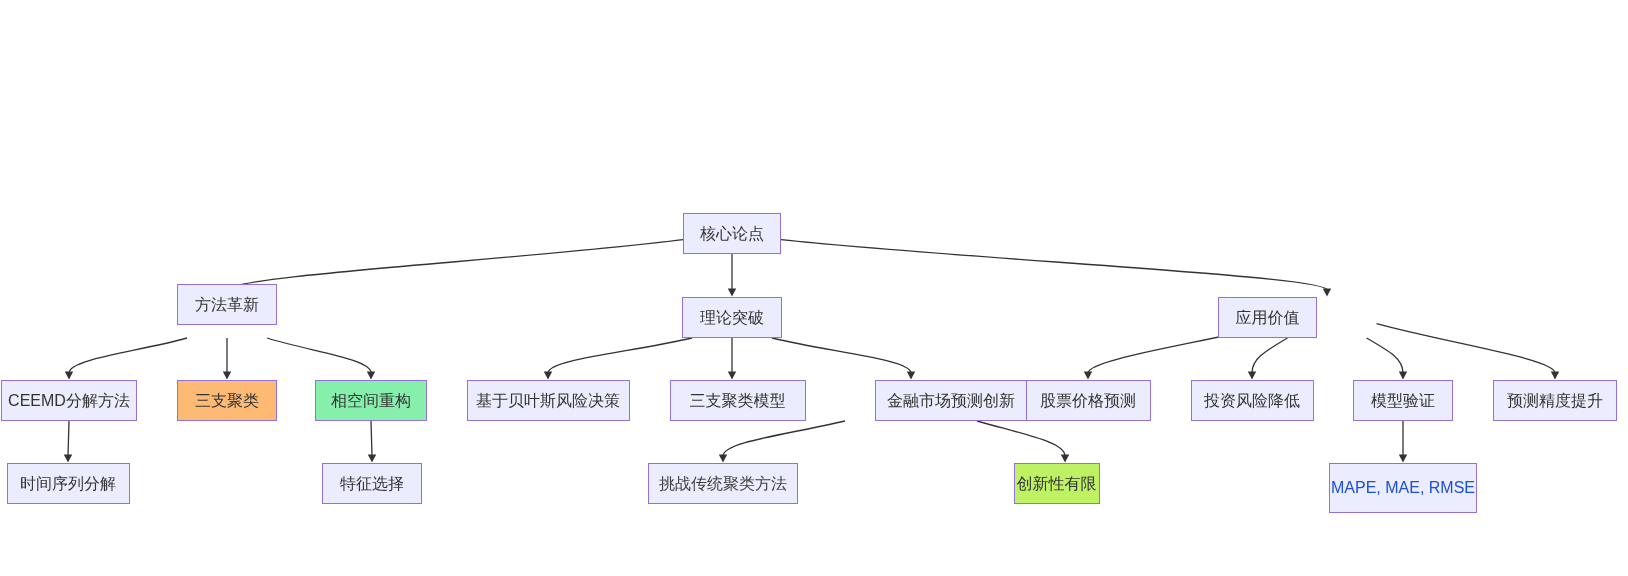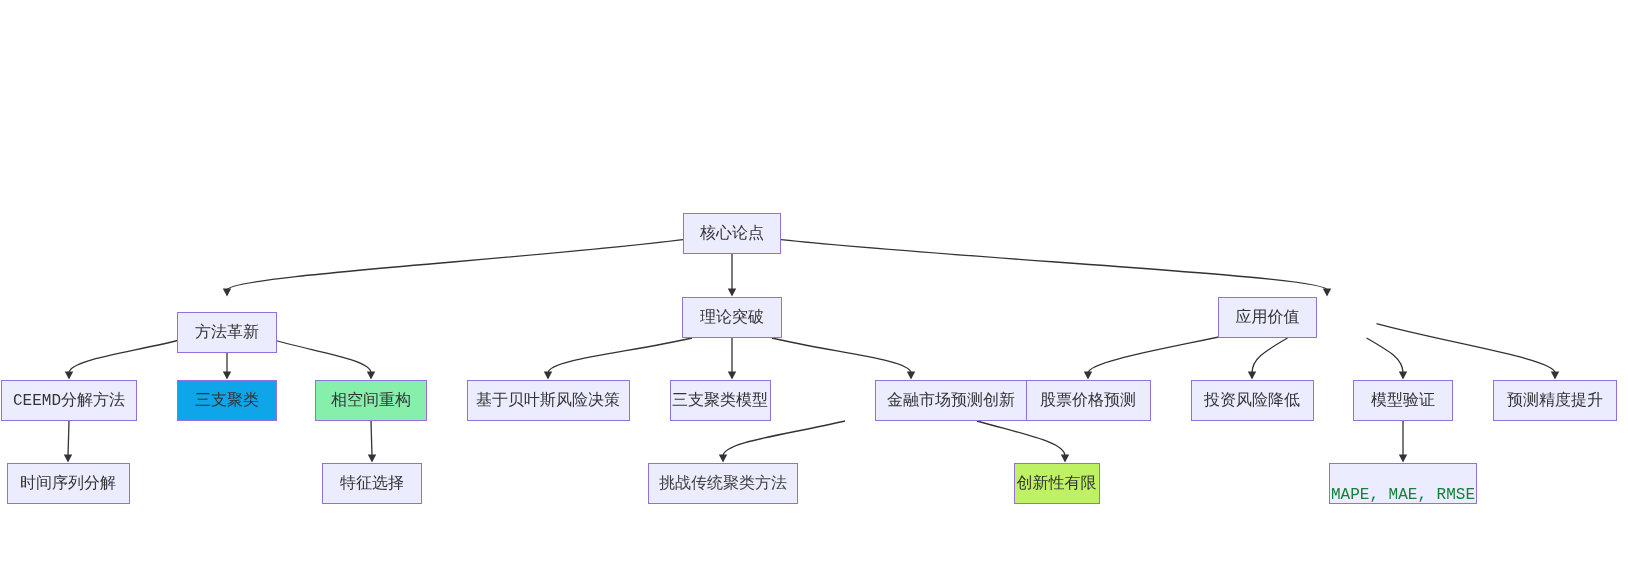--- a/index.html
+++ b/index.html
@@ -19,21 +19,21 @@
     align-items: center;
     justify-content: center;
     font-size: 16px;
     line-height: 1;
     white-space: nowrap;
   }
 </style>
 </head>
 <body>
 
-<div class="canvas" style="background: rgb(255, 255, 255); font-family: Liberation Mono, monospace;">
+<div class="canvas" style="background: rgb(255, 255, 255);">
   <svg class="edge-layer" width="1628" height="576" xmlns="http://www.w3.org/2000/svg">
       <path d="M 683 239.65 C 521.4 259.65, 227 276, 227 290" fill="none" stroke="#333333" stroke-width="1.3"></path>
       <polygon points="222.8,288.5 231.2,288.5 227,296.5" fill="#333333"></polygon>
       <path d="M 732 254 L 732 290" fill="none" stroke="#333333" stroke-width="1.3"></path>
       <polygon points="727.8,288.5 736.2,288.5 732,296.5" fill="#333333"></polygon>
       <path d="M 781 239.65 C 971.4 259.65, 1327 276, 1327 290" fill="none" stroke="#333333" stroke-width="1.3"></path>
       <polygon points="1322.8,288.5 1331.2,288.5 1327,296.5" fill="#333333"></polygon>
       <path d="M 187 338 C 136.44 352, 69 359, 69 373" fill="none" stroke="#333333" stroke-width="1.3"></path>
       <polygon points="64.8,371.5 73.2,371.5 69,379.5" fill="#333333"></polygon>
       <path d="M 227 338 L 227 373" fill="none" stroke="#333333" stroke-width="1.3"></path>
@@ -62,42 +62,42 @@
       <polygon points="718.8,454.5 727.2,454.5 723,462.5" fill="#333333"></polygon>
       <path d="M 977 421 C 1026.28 435, 1065 442, 1065 456" fill="none" stroke="#333333" stroke-width="1.3"></path>
       <polygon points="1060.8,454.5 1069.2,454.5 1065,462.5" fill="#333333"></polygon>
       <path d="M 1403 421 L 1403 456" fill="none" stroke="#333333" stroke-width="1.3"></path>
       <polygon points="1398.8,454.5 1407.2,454.5 1403,462.5" fill="#333333"></polygon>
     </svg>
 
 <div class="node" style="left: 683px; top: 213px; width: 98px; height: 41px; background: rgb(236, 236, 255); border-color: rgb(147, 112, 219); color: rgb(51, 51, 51);">
       <span>核心论点</span>
     </div>
-    <div class="node" style="left: 177px; top: 312px; width: 100px; height: 41px; background: rgb(236, 236, 255); border-color: rgb(147, 112, 219); color: rgb(51, 51, 51);">
+    <div class="node" style="left: 177px; top: 284px; width: 100px; height: 41px; background: rgb(236, 236, 255); border-color: rgb(147, 112, 219); color: rgb(51, 51, 51);">
       <span>方法革新</span>
     </div>
     <div class="node" style="left: 682px; top: 297px; width: 100px; height: 41px; background: rgb(236, 236, 255); border-color: rgb(147, 112, 219); color: rgb(51, 51, 51);">
       <span>理论突破</span>
     </div>
     <div class="node" style="left: 1218px; top: 297px; width: 99px; height: 41px; background: rgb(236, 236, 255); border-color: rgb(147, 112, 219); color: rgb(51, 51, 51);">
       <span>应用价值</span>
     </div>
     <div class="node" style="left: 1px; top: 380px; width: 136px; height: 41px; background: rgb(236, 236, 255); border-color: rgb(147, 112, 219); color: rgb(51, 51, 51);">
       <span>CEEMD分解方法</span>
     </div>
-    <div class="node" style="left: 177px; top: 380px; width: 100px; height: 41px; background: #0ea5e9; border-color: rgb(147, 112, 219); color: rgb(51, 51, 51);">
+    <div class="node" style="left: 177px; top: 380px; width: 100px; height: 41px; background: #fdba74; border-color: rgb(147, 112, 219); color: rgb(51, 51, 51);">
       <span>三支聚类</span>
     </div>
     <div class="node" style="left: 315px; top: 380px; width: 112px; height: 41px; background: #86efac; border-color: rgb(147, 112, 219); color: rgb(51, 51, 51);">
       <span>相空间重构</span>
     </div>
     <div class="node" style="left: 466.5px; top: 380px; width: 163px; height: 41px; background: rgb(236, 236, 255); border-color: rgb(147, 112, 219); color: rgb(51, 51, 51);">
       <span>基于贝叶斯风险决策</span>
     </div>
-    <div class="node" style="left: 669.5px; top: 380px; width: 101px; height: 41px; background: rgb(236, 236, 255); border-color: rgb(147, 112, 219); color: rgb(51, 51, 51); justify-content: center;">
+    <div class="node" style="left: 669.5px; top: 380px; width: 136px; height: 41px; background: rgb(236, 236, 255); border-color: rgb(147, 112, 219); color: rgb(51, 51, 51); justify-content: center;">
       <span>三支聚类模型</span>
     </div>
     <div class="node" style="left: 835px; top: 380px; width: 152px; height: 41px; background: rgb(236, 236, 255); border-color: rgb(147, 112, 219); color: rgb(51, 51, 51); margin-left: 40px;">
       <span>金融市场预测创新</span>
     </div>
     <div class="node" style="left: 1025.5px; top: 380px; width: 125px; height: 41px; background: rgb(236, 236, 255); border-color: rgb(147, 112, 219); color: rgb(51, 51, 51);">
       <span>股票价格预测</span>
     </div>
     <div class="node" style="left: 1190.5px; top: 380px; width: 123px; height: 41px; background: rgb(236, 236, 255); border-color: rgb(147, 112, 219); color: rgb(51, 51, 51);">
       <span>投资风险降低</span>
@@ -113,16 +113,16 @@
     </div>
     <div class="node" style="left: 322px; top: 463px; width: 100px; height: 41px; background: rgb(236, 236, 255); border-color: rgb(147, 112, 219); color: rgb(51, 51, 51);">
       <span>特征选择</span>
     </div>
     <div class="node" style="left: 648px; top: 463px; width: 150px; height: 41px; background: rgb(236, 236, 255); border-color: rgb(147, 112, 219); color: #404040;">
       <span>挑战传统聚类方法</span>
     </div>
     <div class="node" style="left: 1013.5px; top: 463px; width: 86px; height: 41px; background: #bef264; border-color: rgb(147, 112, 219); color: rgb(51, 51, 51);">
       <span>创新性有限</span>
     </div>
-    <div class="node" style="left: 1329px; top: 463px; width: 148px; height: 41px; background: rgb(236, 236, 255); border-color: rgb(147, 112, 219); color: #15803d; align-items: flex-end;">
+    <div class="node" style="left: 1329px; top: 463px; width: 148px; height: 50px; background: rgb(236, 236, 255); border-color: rgb(147, 112, 219); color: #1d4ed8;">
       <span>MAPE, MAE, RMSE</span>
     </div>
   </div>
 
 </body></html>

